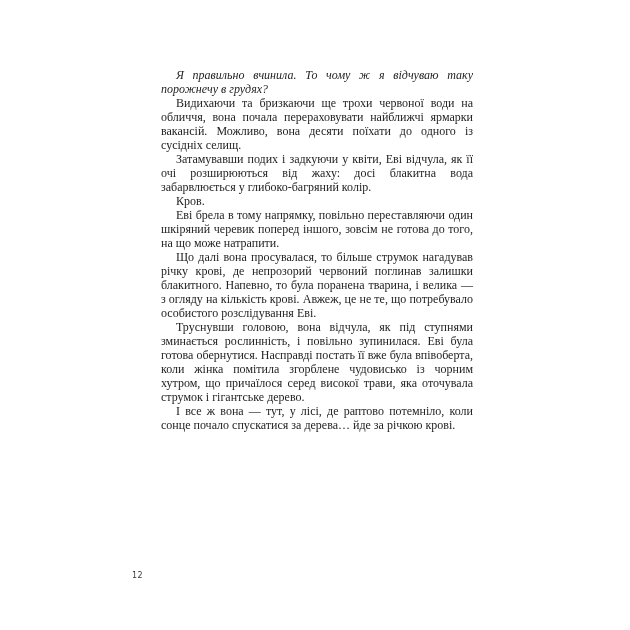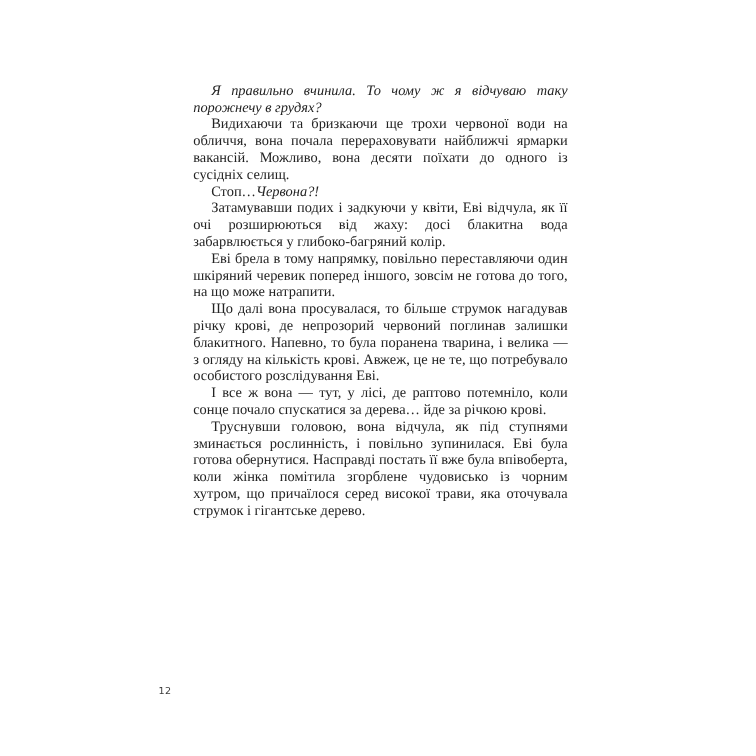--- a/index.html
+++ b/index.html
@@ -46,21 +46,21 @@
       letter-spacing: 0.5px;
     }
   </style>
 </head>
 <body>
 
 <div class="book-page" style="background: rgb(255, 255, 255);">
   <div class="text-block" id="text-block" style="color: rgb(35, 35, 35);">
       <p><span class="seg-italic">Я правильно вчинила. То чому ж я відчуваю таку порожнечу в грудях?</span></p>
       <p><span class="seg-normal">Видихаючи та бризкаючи ще трохи червоної води на обличчя, вона почала перераховувати найближчі ярмарки вакансій. Можливо, вона десяти поїхати до одного із сусідніх селищ.</span></p>
-      <p><span class="seg-normal">Стоп…</span><span class="seg-italic">Червона?!</span></p>
       <p><span class="seg-normal">Затамувавши подих і задкуючи у квіти, Еві відчула, як її очі розширюються від жаху: досі блакитна вода забарвлюється у глибоко-багряний колір.</span></p>
+      <p><span class="seg-normal">Кров.</span></p>
       <p><span class="seg-normal">Еві брела в тому напрямку, повільно переставляючи один шкіряний черевик поперед іншого, зовсім не готова до того, на що може натрапити.</span></p>
       <p><span class="seg-normal">Що далі вона просувалася, то більше струмок нагадував річку крові, де непрозорий червоний поглинав залишки блакитного. Напевно, то була поранена тварина, і велика — з огляду на кількість крові. Авжеж, це не те, що потребувало особистого розслідування Еві.</span></p>
+      <p><span class="seg-normal">Труснувши головою, вона відчула, як під ступнями зминається рослинність, і повільно зупинилася. Еві була готова обернутися. Насправді постать її вже була впівоберта, коли жінка помітила згорблене чудовисько із чорним хутром, що причаїлося серед високої трави, яка оточувала струмок і гігантське дерево.</span></p>
       <p><span class="seg-normal">І все ж вона — тут, у лісі, де раптово потемніло, коли сонце почало спускатися за дерева… йде за річкою крові.</span></p>
-      <p><span class="seg-normal">Труснувши головою, вона відчула, як під ступнями зминається рослинність, і повільно зупинилася. Еві була готова обернутися. Насправді постать її вже була впівоберта, коли жінка помітила згорблене чудовисько із чорним хутром, що причаїлося серед високої трави, яка оточувала струмок і гігантське дерево.</span></p>
     </div>
   <div class="page-number" style="color: rgb(58, 58, 58);">12</div>
 </div>
 
 </body></html>

